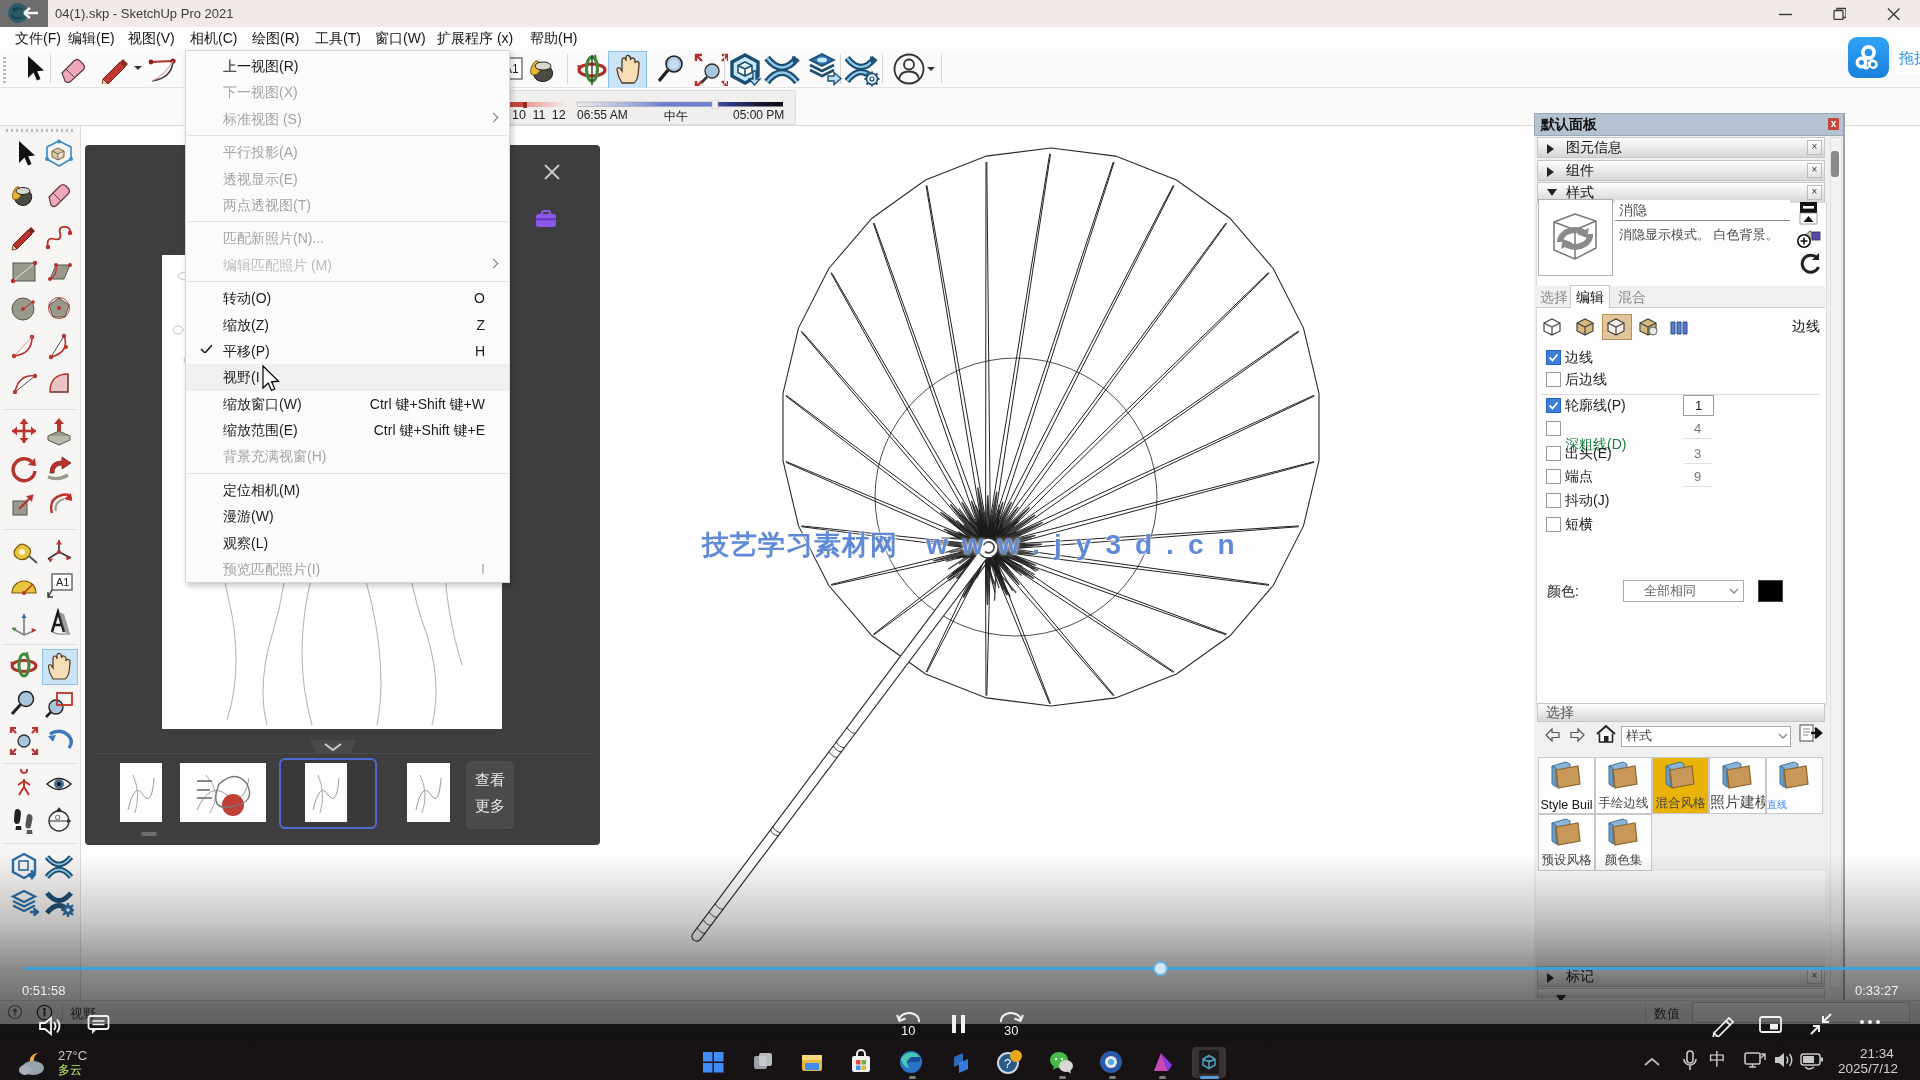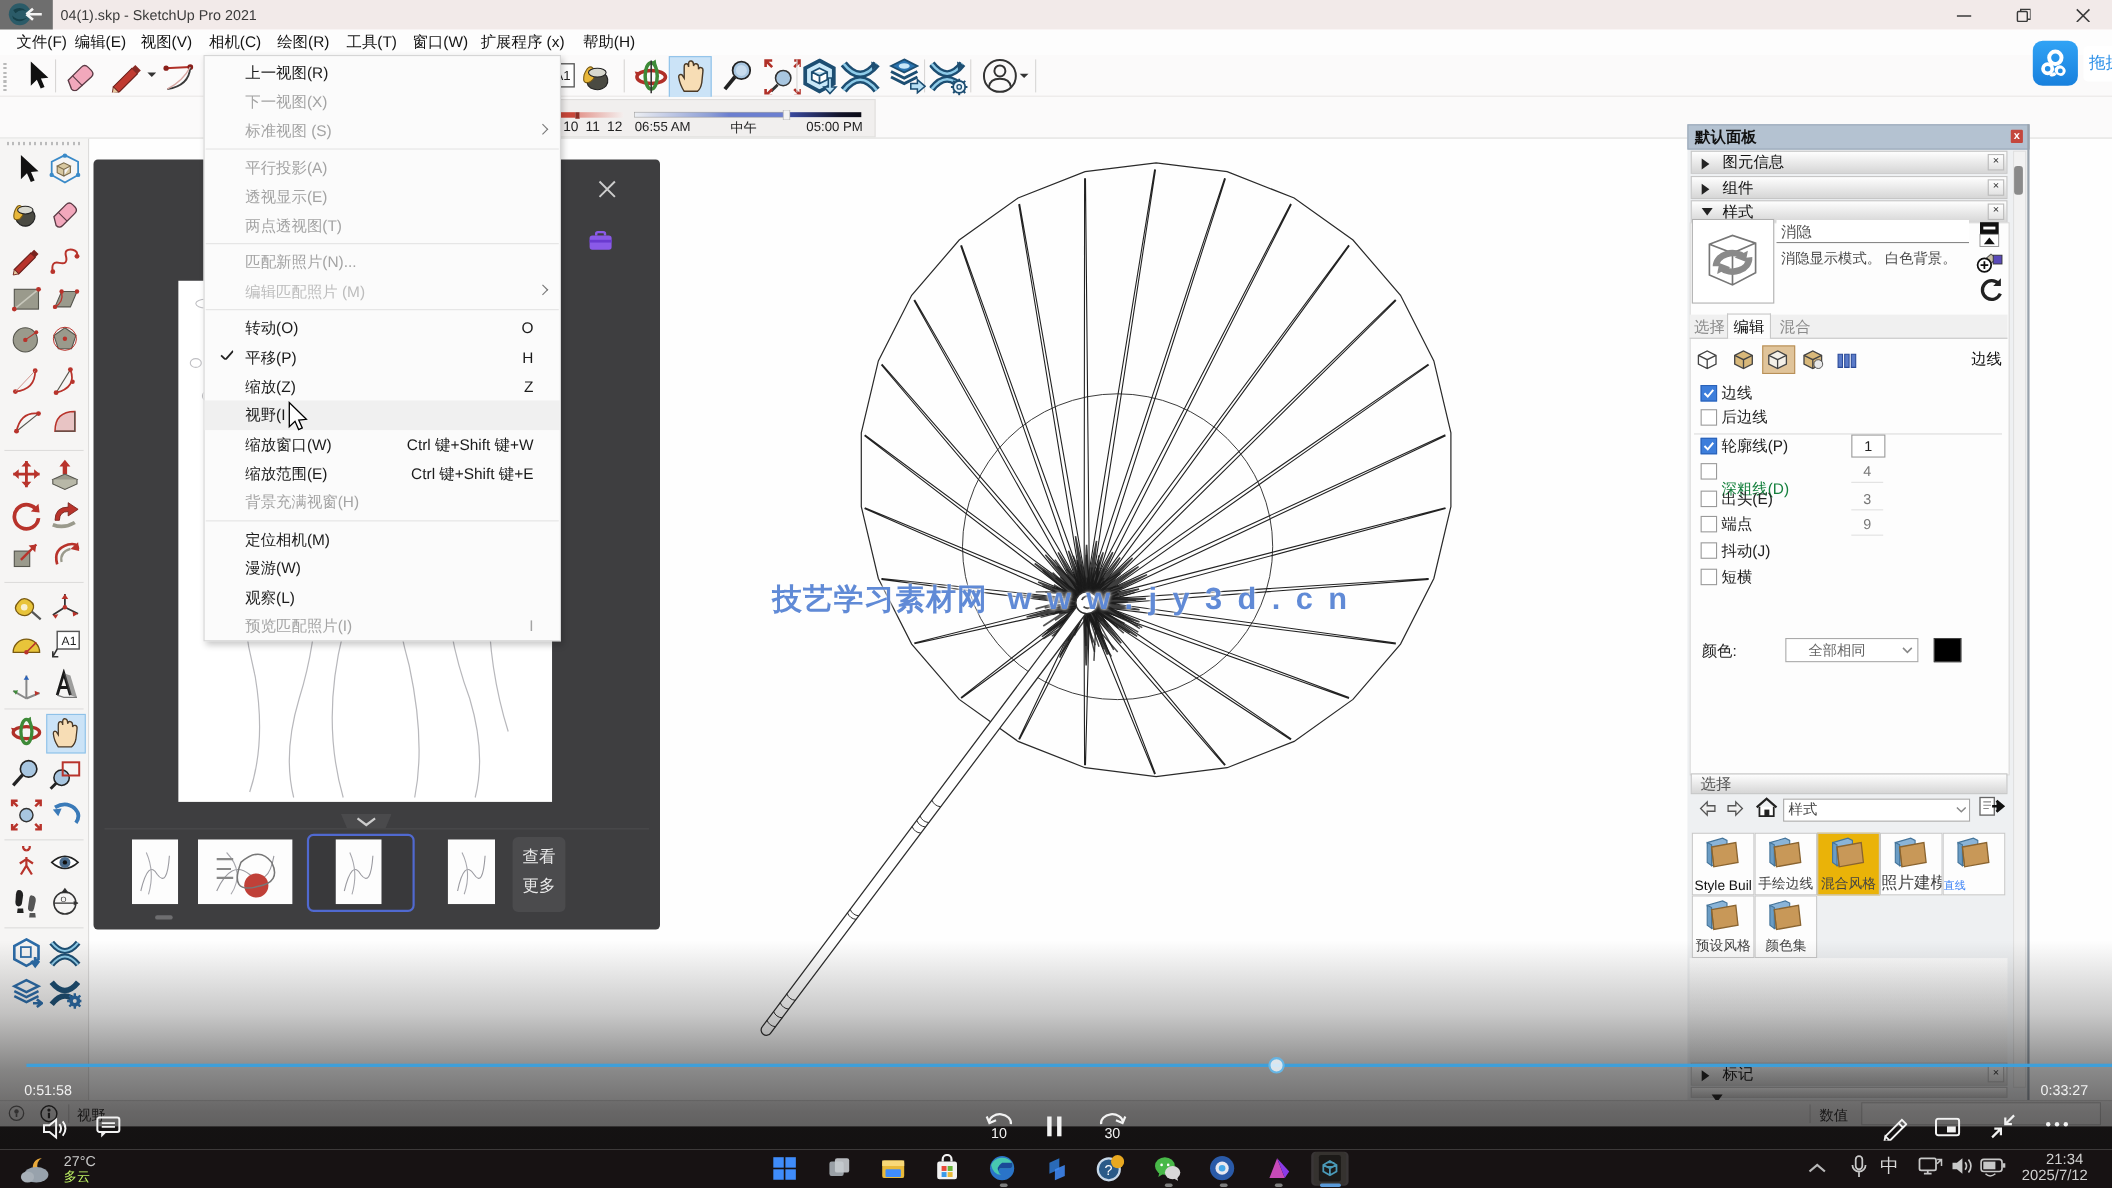--- a/index.html
+++ b/index.html
@@ -60,21 +60,21 @@
   .vtime{position:absolute;font-size:13px;color:#f0f0f0;}
   .vicon{position:absolute;}
   
   #taskbar{position:absolute;left:0;top:1045px;width:1920px;height:35px;background:#171213;}
   #taskbar .ticon{position:absolute;top:4px;width:26px;height:26px;}
   .rundot{position:absolute;top:31px;width:7px;height:2.5px;border-radius:2px;background:#7e7e7e;}
   
   #wmark{position:absolute;left:702px;top:401px;height:30px;color:rgba(74,122,208,0.88);text-shadow:0 0 4px rgba(255,255,255,0.9),0 0 2px rgba(255,255,255,0.9);
      font-weight:bold;white-space:nowrap;}
   #wmark .cjk{font-size:27px;letter-spacing:1px;}
-  #wmark .lat{font-size:28px;letter-spacing:14px;margin-left:18px;}
+  #wmark .lat{font-size:28px;letter-spacing:14px;margin-left:28px;}
 </style>
 </head>
 <body>
 <div id="screen">
 
   <div id="titlebar">
     <div class="logo-box">
       <svg width="48" height="27">
           <circle cx="18" cy="13" r="10" fill="#2b5b68"></circle>
       <path d="M12 9 q7 -4 12 1 q-6 -2 -10 2 z M11 14 q6 6 14 2 q-7 6 -13 1 z" fill="#174049"></path>
@@ -929,29 +929,29 @@
       <div class="mi dis2">
         <span class="lab">编辑匹配照片 (M)</span>
         <span class="sub"></span>
       </div>
       <div class="msep"></div>
       <div class="mi">
         <span class="lab">转动(O)</span>
         <span class="acc">O</span>
       </div>
       <div class="mi">
+        <span class="lab">缩放(Z)</span>
+        <span class="acc">Z</span>
+      </div>
+      <div class="mi">
         <svg class="chk" width="13" height="11">
           <path d="M1 5 l4 4 l7 -8" stroke="#222" stroke-width="1.6" fill="none"></path>
         </svg>
         <span class="lab">平移(P)</span>
         <span class="acc">H</span>
-      </div>
-      <div class="mi">
-        <span class="lab">缩放(Z)</span>
-        <span class="acc">Z</span>
       </div>
       <div class="mi hl">
         <span class="lab">视野(I</span>
       </div>
       <div class="mi">
         <span class="lab">缩放窗口(W)</span>
         <span class="acc">Ctrl 键+Shift 键+W</span>
       </div>
       <div class="mi">
         <span class="lab">缩放范围(E)</span>

